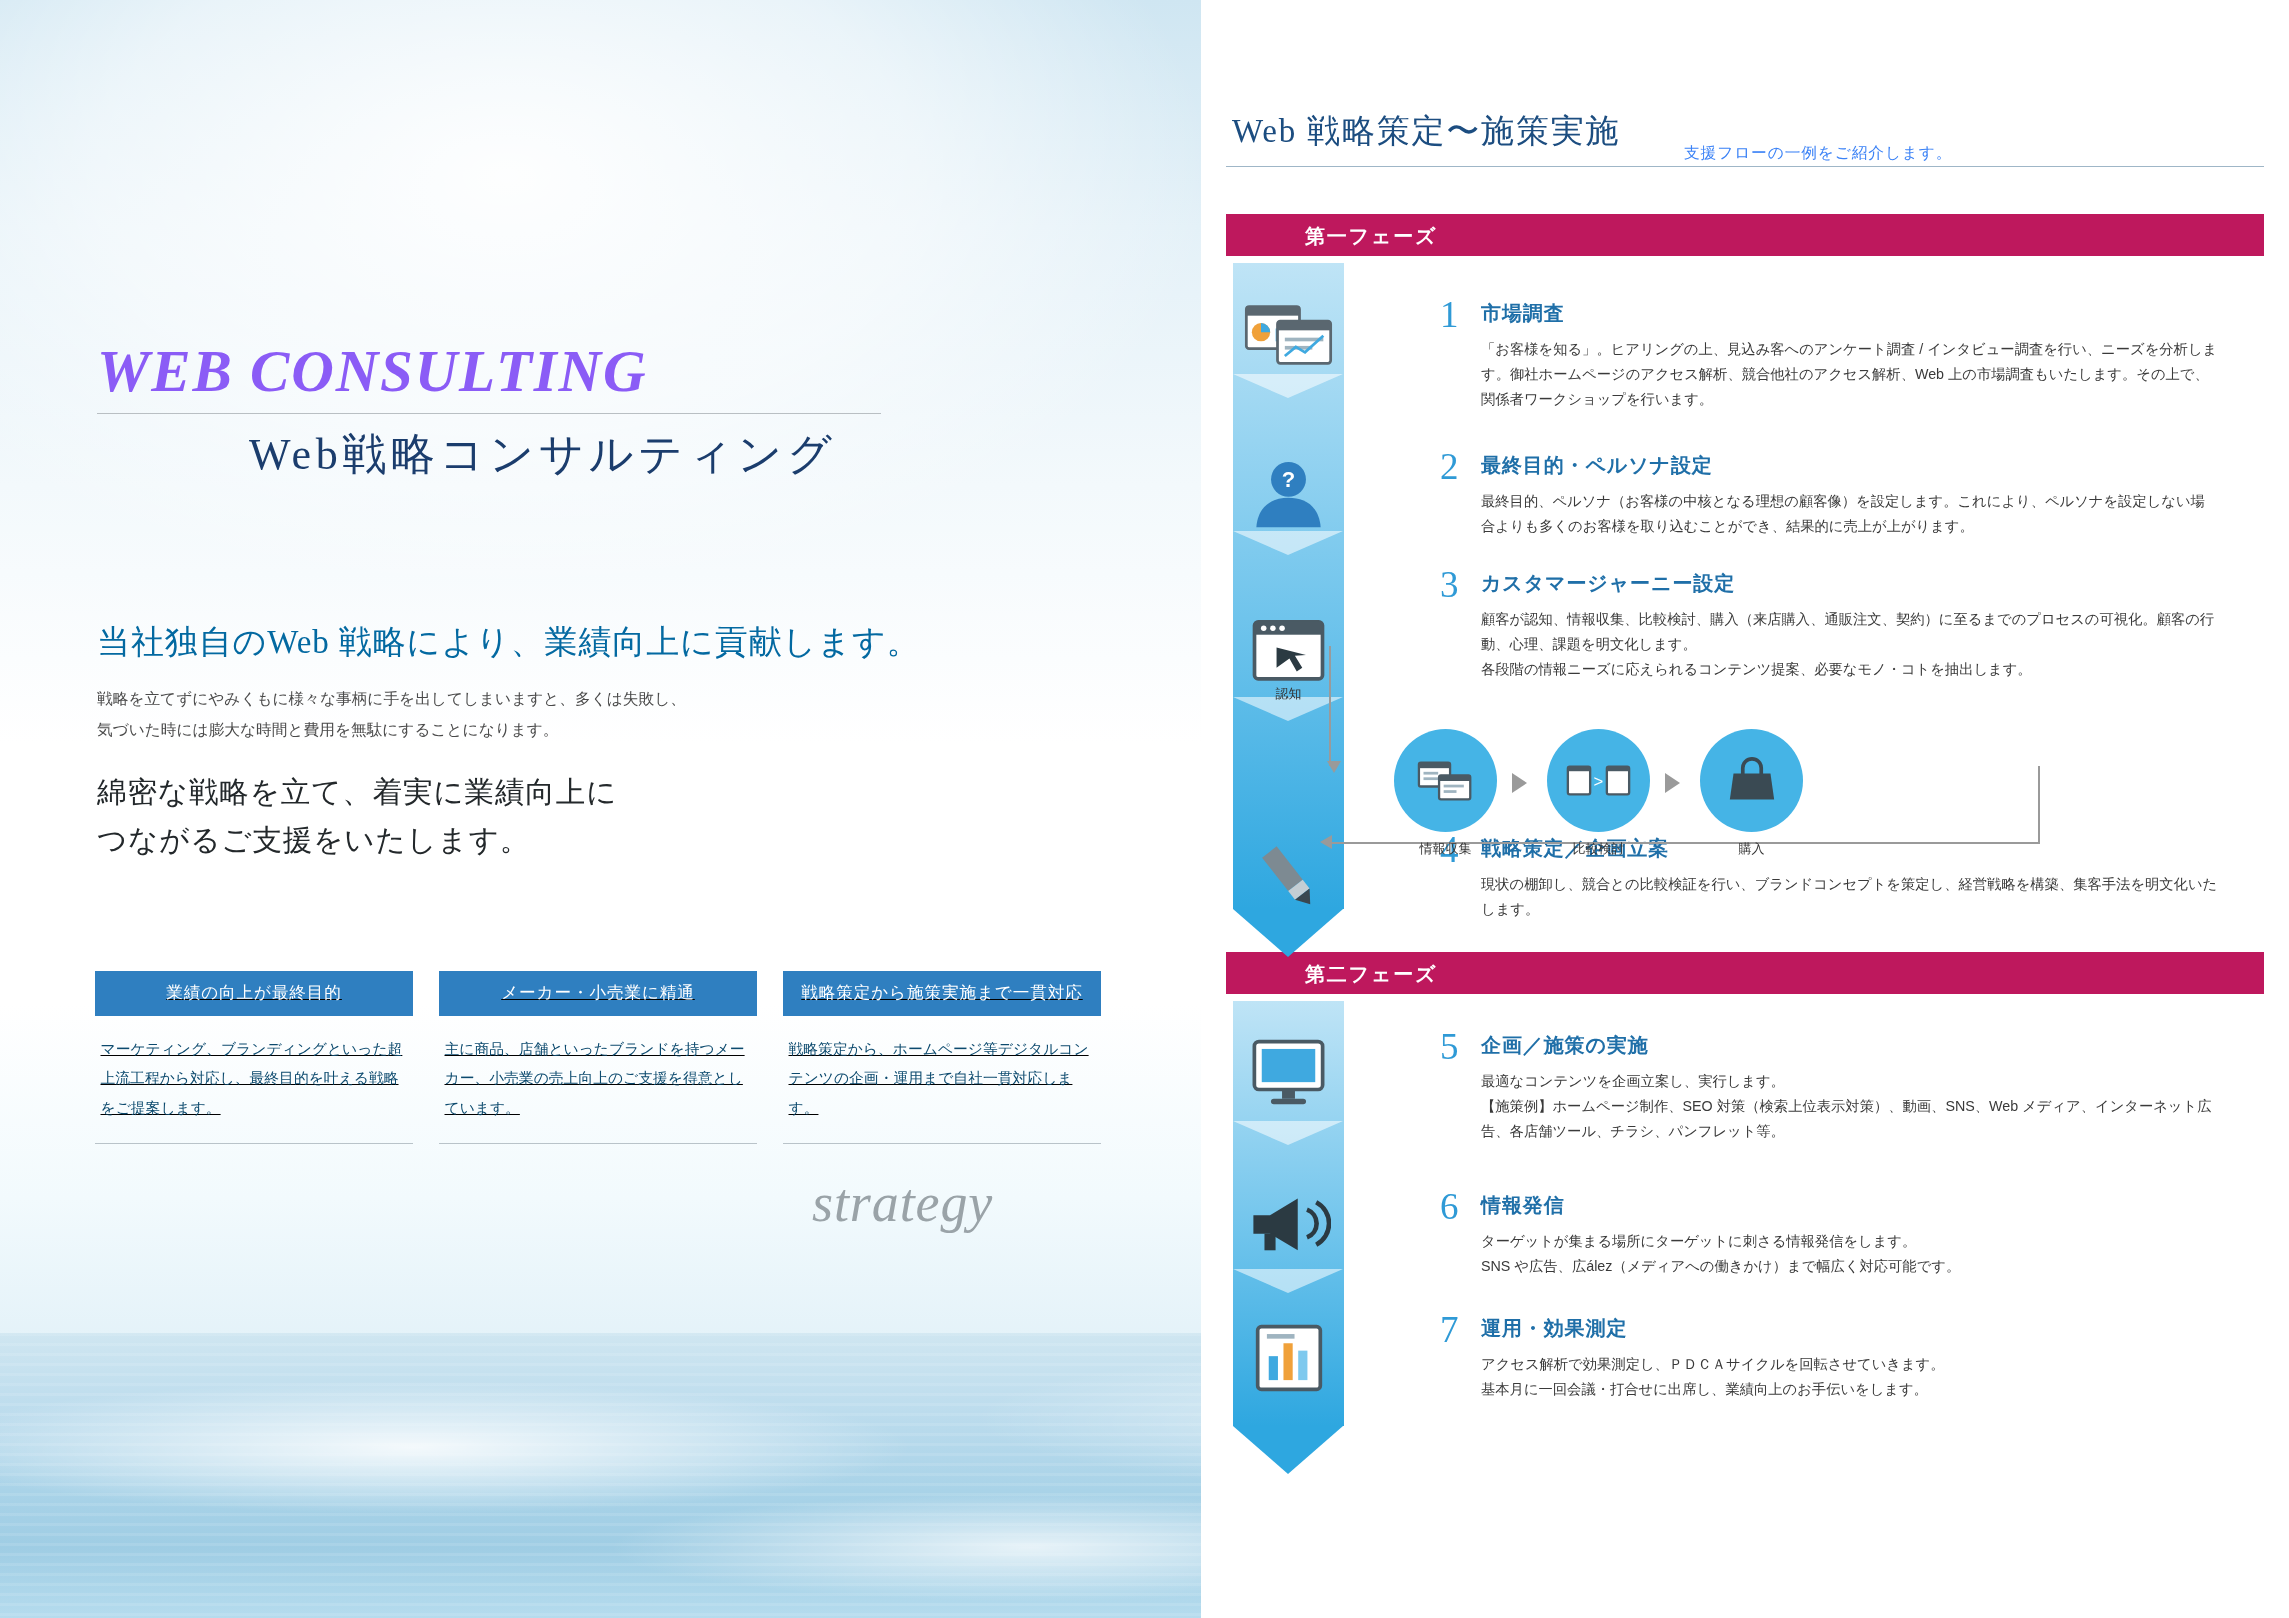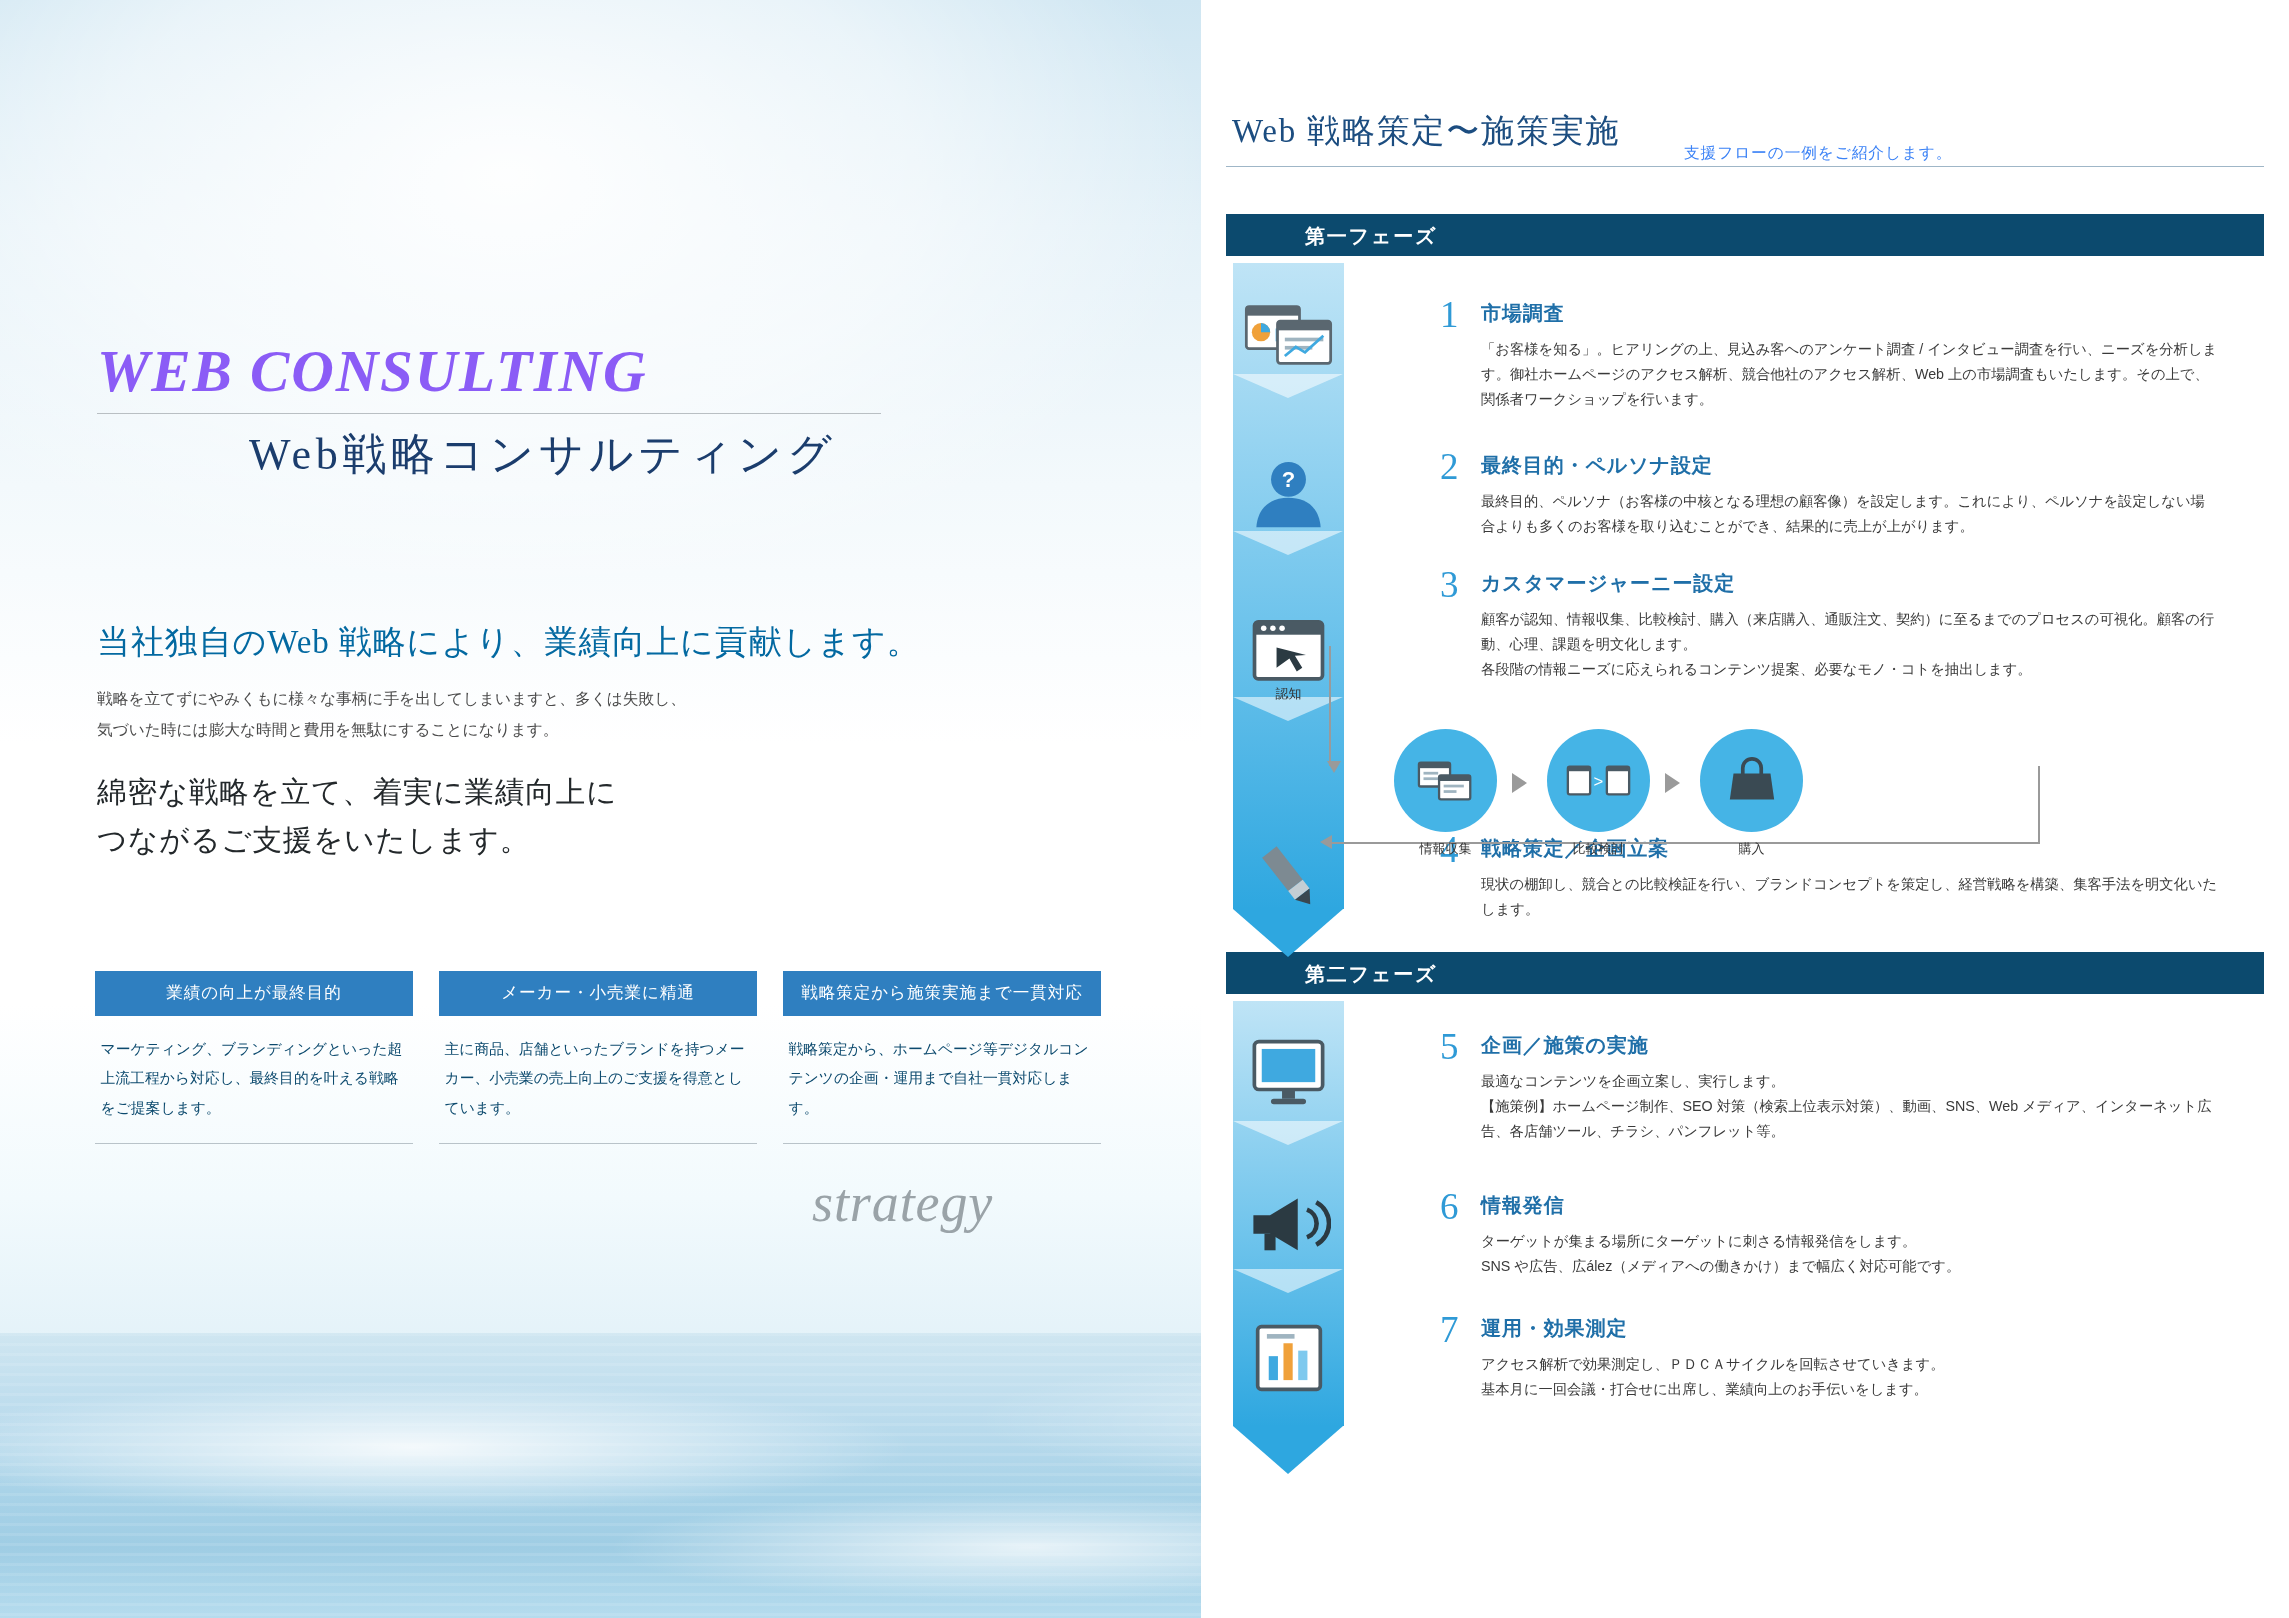--- a/index.html
+++ b/index.html
@@ -58,21 +58,21 @@
     position:absolute;left:97px;top:683px;width:701px;
     font-size:15.7px;line-height:31px;color:#4a4a4a;
   }
   .lead2{
     position:absolute;left:97px;top:768px;width:701px;
     font-family:"Liberation Serif","DejaVu Serif",serif;
     font-size:29.5px;line-height:48px;letter-spacing:0.9px;color:#23282b;
   }
   
   .features{position:absolute;left:95px;top:971px;width:1006px;display:flex;gap:26px;}
-  .feat{width:318px;}
+  .feat{width:318px;text-decoration:underline;}
   .feat-head{
     background:#2f7fc0;color:#ffffff;text-align:center;
     font-family:"Liberation Serif","DejaVu Serif",serif;
     font-size:16.6px;letter-spacing:0.9px;padding:11px 0 12px;
   }
   .feat-body{
     margin-top:18.5px;padding:0 5.5px;font-size:14.8px;line-height:29.5px;color:#0c4a6e;
   }
   .feat-rule{margin-top:20px;height:0.9px;background:#b9c3c9;}
   .strategy{
@@ -85,21 +85,21 @@
   .r-title{
     position:absolute;left:28px;top:109px;
     font-family:"Liberation Serif","DejaVu Serif",serif;
     font-size:33px;letter-spacing:1.8px;color:#1c4d80;
   }
   .r-sub{
     position:absolute;left:480px;top:127px;font-size:15.7px;color:#3b82f6;letter-spacing:0.9px;margin-top:16px;
   }
   .r-title-rule{position:absolute;left:22px;top:166px;width:1038px;height:0.9px;background:#9fb6c7;}
   .phase-bar{
-    position:absolute;left:22px;width:1038px;height:42px;background:#0c4a6e;color:#ffffff;
+    position:absolute;left:22px;width:1038px;height:42px;background:#be185d;color:#ffffff;
   }
   .phase-bar .lbl{
     position:absolute;left:79px;top:9.2px;font-size:20px;font-weight:bold;letter-spacing:1.8px;
     font-family:"Liberation Serif","DejaVu Serif",serif;
   }
   .phase1{top:214px;}
   .phase2{top:952px;}
   
   .rail{position:absolute;width:111px;background:linear-gradient(180deg,#bfe4f6 0%,#6fc4ec 55%,#2ea7e0 100%);}
   .rail:after{

